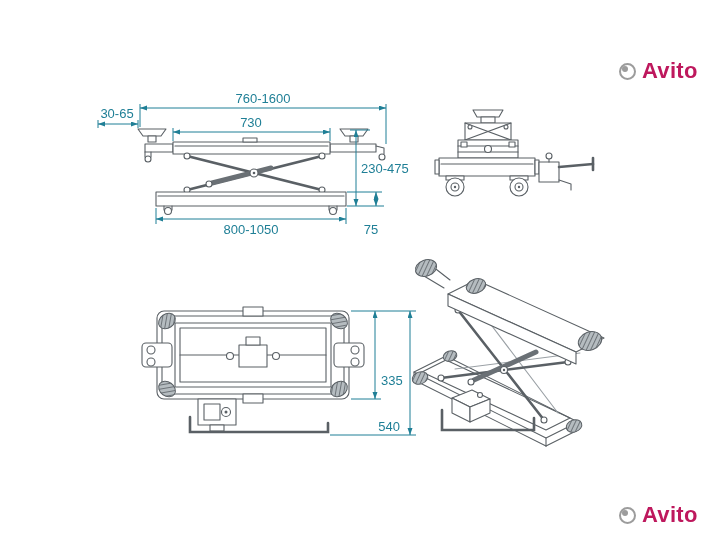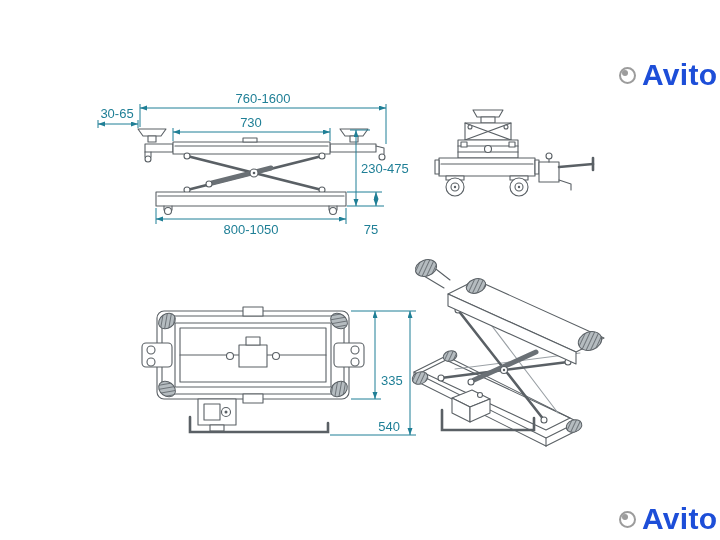--- a/index.html
+++ b/index.html
@@ -20,21 +20,21 @@
   .dk  { fill:#5a6065; }
 
   
   .dim { stroke:#1f7f96; stroke-width:1; fill:none; }
   .dtx { fill:#1f7f96; font-size:13px; font-family:"Liberation Sans", sans-serif; }
 
   
   .watermark { position:absolute; display:flex; align-items:center; gap:6px; color:#9c9c9c; }
   .wm-top    { left:619px; top:58px; }
   .wm-bottom { left:619px; top:502px; }
-  .wm-text { font-size:30px; font-weight:600; letter-spacing:.3px; color:#1d4ed8; }
+  .wm-text { font-size:22px; font-weight:600; letter-spacing:.3px; color:#be185d; }
   .wm-logo { position:relative; width:17px; height:17px; border:2.5px solid #9c9c9c; border-radius:50%; flex:0 0 auto; }
   .wm-logo::after { content:""; position:absolute; left:1px; top:1px; width:6px; height:6px; border-radius:50%; background:#9c9c9c; }
 </style>
 </head>
 <body>
 
 <div class="stage">
 
   <svg class="view v-front" viewBox="0 0 325 158">
     <defs>

